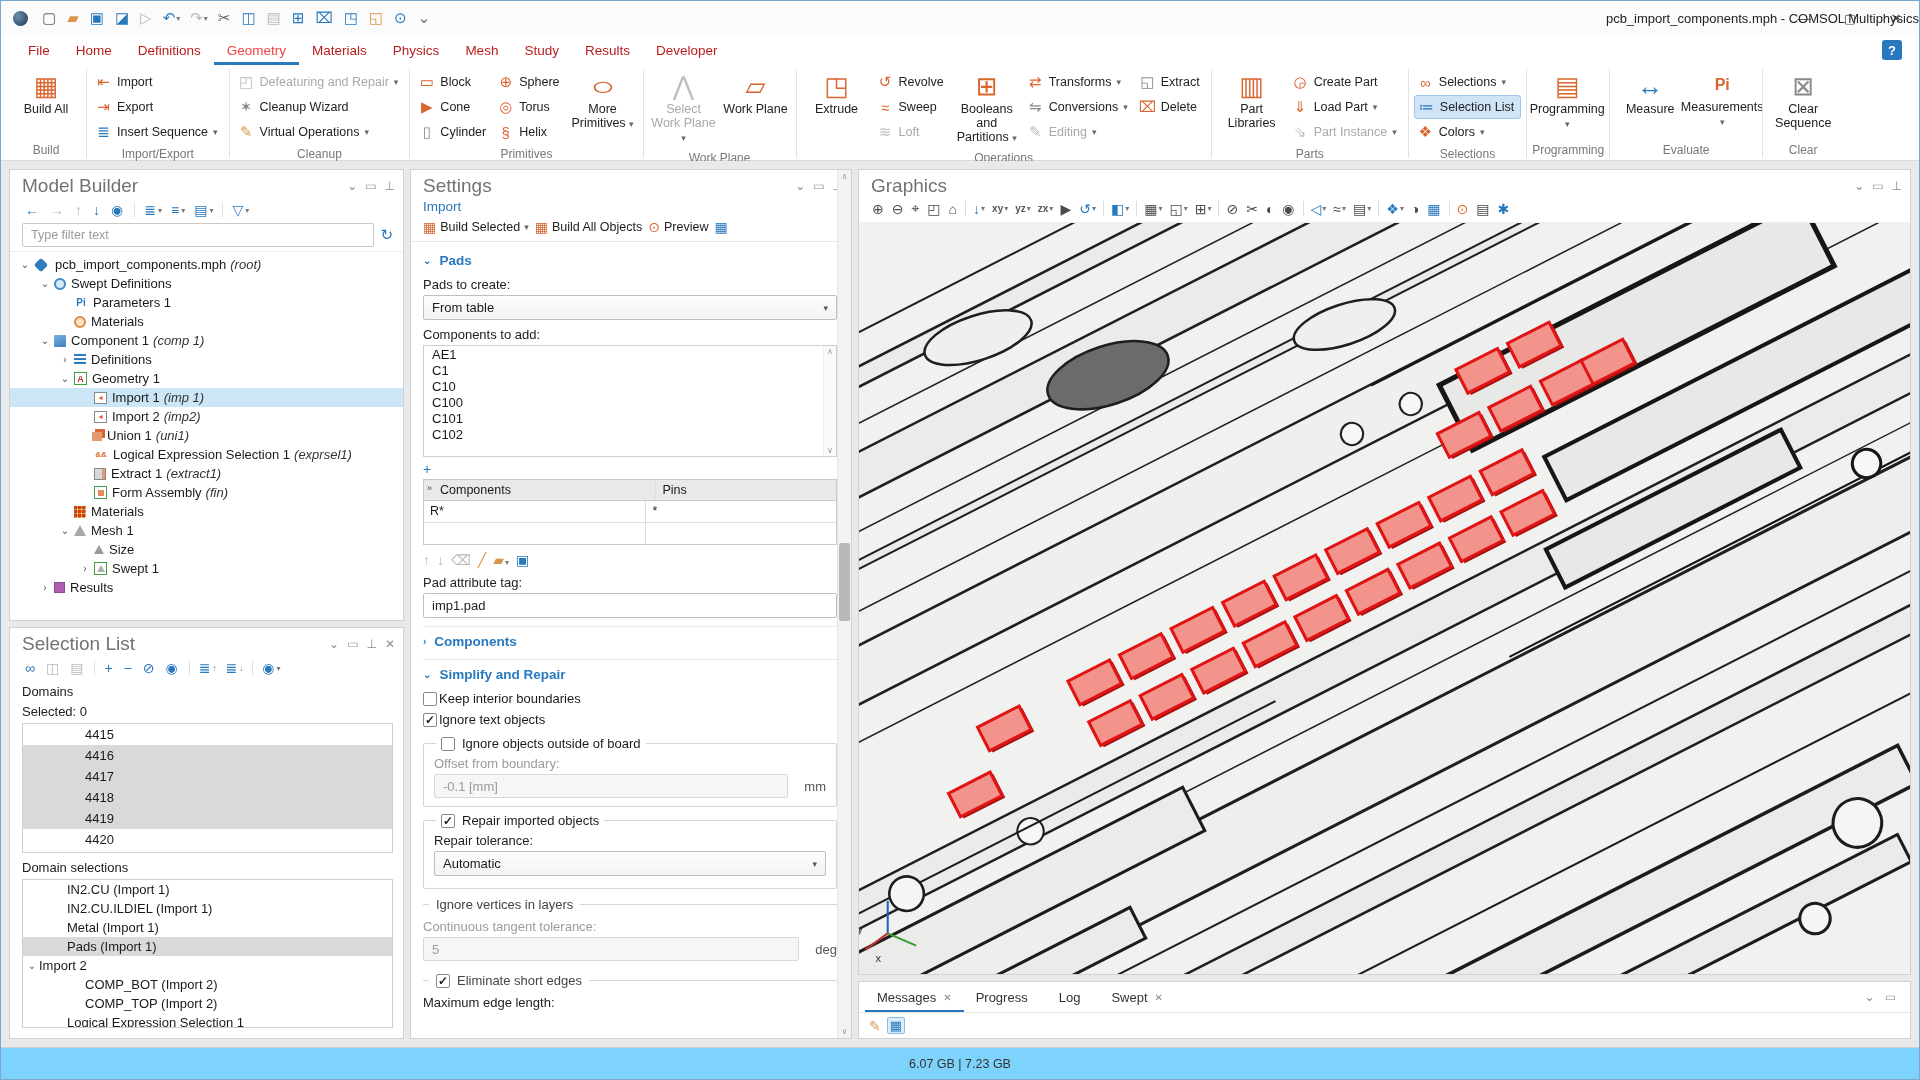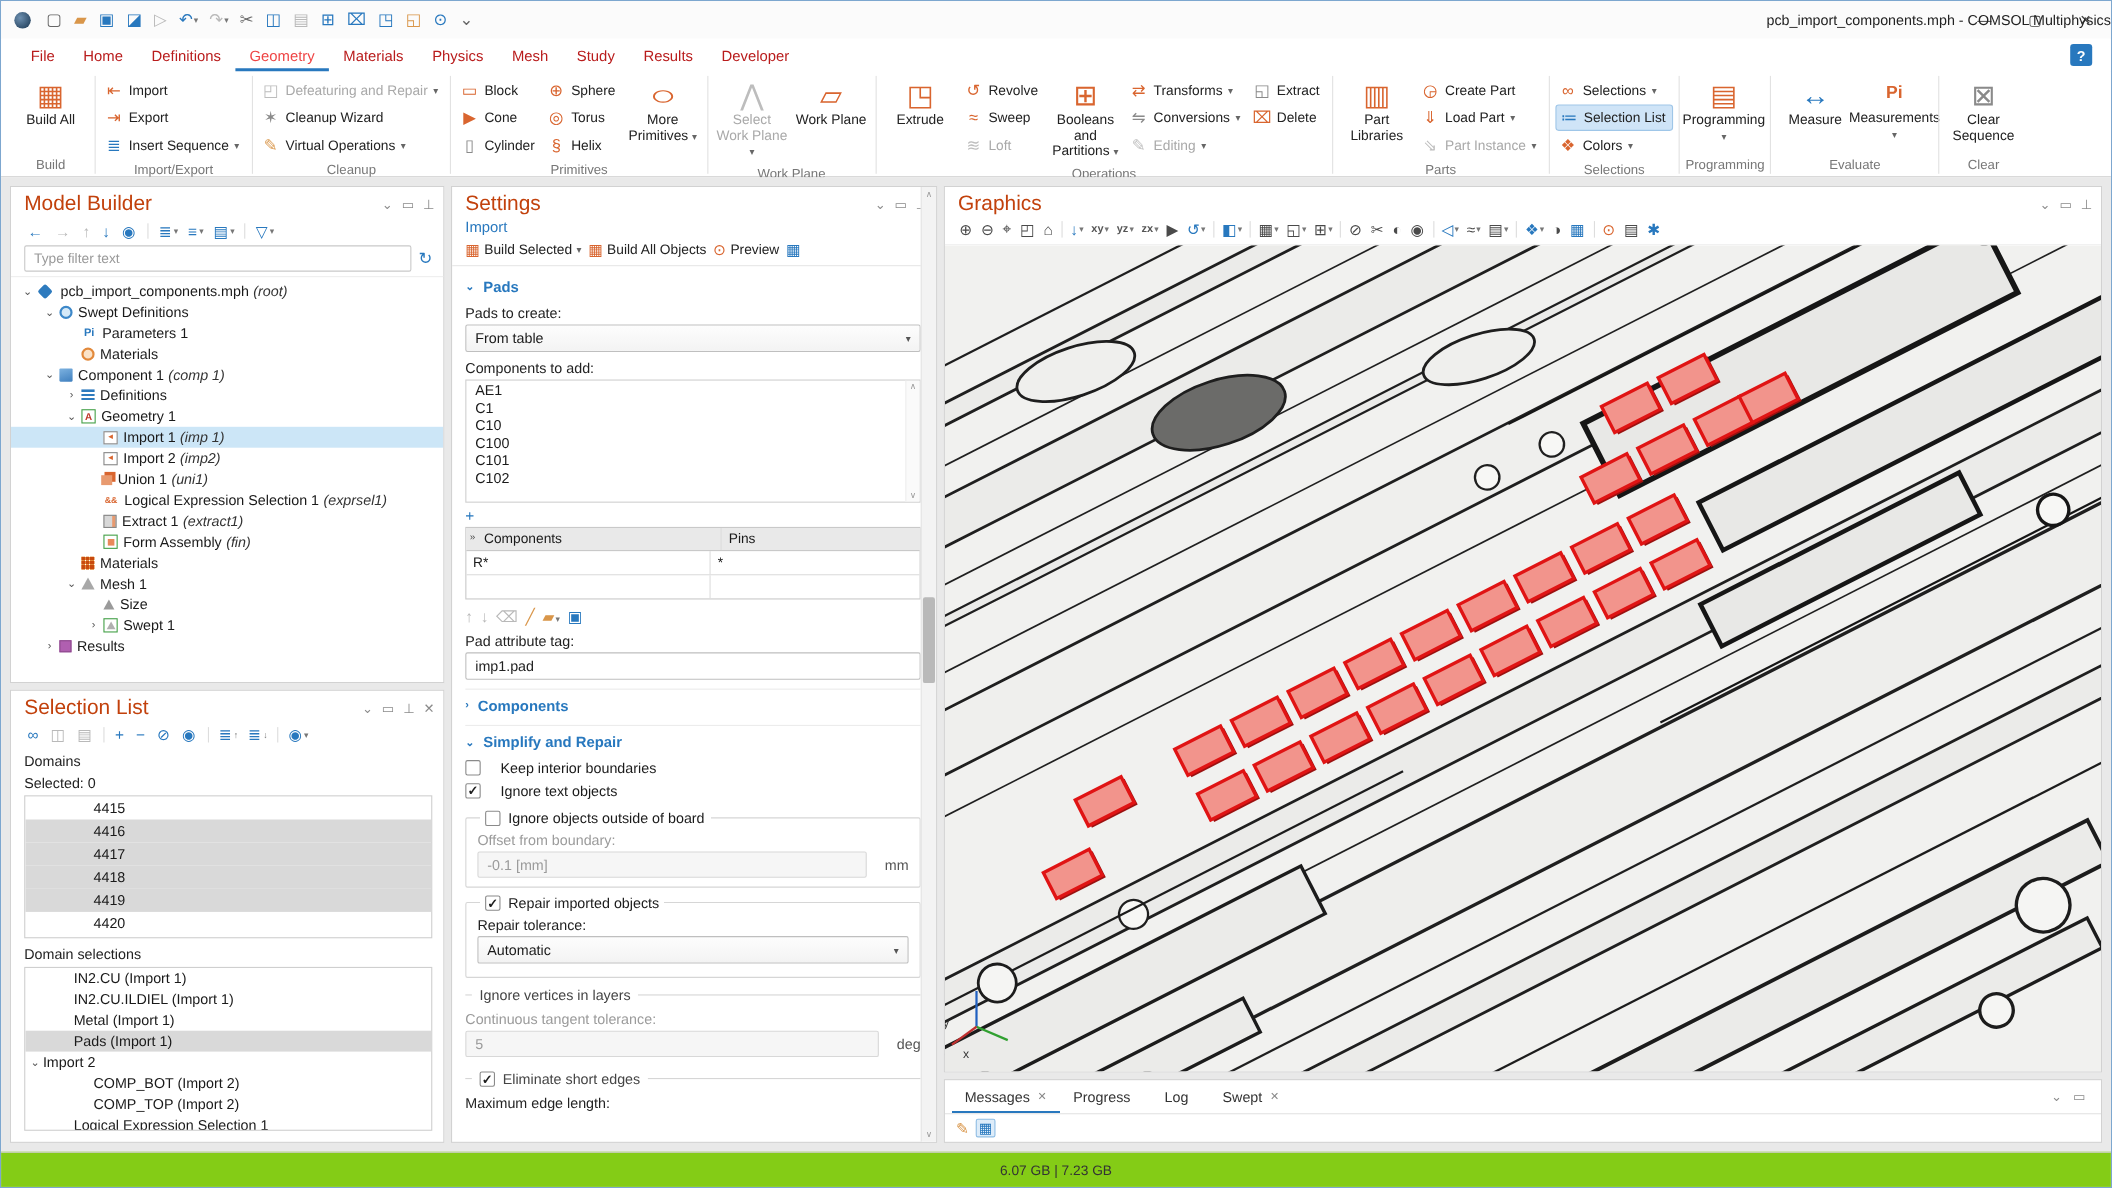--- a/index.html
+++ b/index.html
@@ -40,21 +40,21 @@
 .main{flex:1;display:flex;gap:6px;background:#e9e9e9;padding:8px;min-height:0}
 .panel{background:#fff;border:1px solid #d2d2d2;display:flex;flex-direction:column;min-height:0;position:relative}
 .leftcol{width:395px;display:flex;flex-direction:column;gap:6px;flex:0 0 auto}
 .mbpanel{height:452px}
 .slpanel{flex:1}
 .setpanel{width:442px;flex:0 0 auto;overflow:hidden}
 .rightcol{flex:1;display:flex;flex-direction:column;gap:6px;min-width:0}
 .gpanel{height:806px}
 .msgpanel{flex:1}
 .phead{display:flex;align-items:flex-start;padding:5px 8px 2px 12px}
-.ptitle{color:#c2410c;font-size:19px}
+.ptitle{color:#737373;font-size:19px}
 .pbtns{margin-left:auto;display:flex;gap:8px;color:#8b8b8b;font-size:12px;padding-top:4px}
 .pbtn{cursor:default}
 
 .ptools{display:flex;align-items:center;gap:3px;padding:2px 8px 4px 12px}
 .ptools .ic{font-size:14px;padding:1px 3px;color:#555;display:inline-flex;align-items:center;gap:1px}
 .ic.b{color:#2878be}.ic.dis{color:#b9b9b9}.ic.gold{color:#d9964a}
 .ic .ccar{font-size:8px;color:#777;margin-left:1px}
 .ic.sep{width:1px;height:14px;background:#ddd;padding:0;margin:0 3px;pointer-events:none}
 
 .filterrow{display:flex;align-items:center;gap:6px;padding:0 10px 4px 12px}
@@ -120,21 +120,21 @@
 .sth{display:flex;background:#e9e9e9;border-bottom:1px solid #c9c9c9}
 .sth .cell{font-size:12.5px;padding:3px 6px}
 .dots{color:#444;font-size:9px;padding:3px 2px 0 3px}
 .str{display:flex;border-bottom:1px solid #ddd}
 .str:last-child{border-bottom:none}
 .str .cell{font-size:12.5px;padding:3px 6px;min-height:21px}
 .c1{width:54%;border-right:1px solid #ddd}.c2{flex:1}
 .ttools{display:flex;align-items:center;gap:7px;padding:3px 0 4px}
 .ttools .ic{font-size:14px}
 .tinput{width:100%;height:25px;border:1px solid #bfbfbf;border-radius:2px;padding:0 8px;font-size:13px;font-family:inherit;margin-bottom:4px;color:#222}
-.cbrow{display:flex;gap:18px;padding:3px 0}
+.cbrow{display:flex;align-items:center;gap:2px;padding:3px 0}
 .cb{width:14px;height:14px;border:1px solid #8a8a8a;border-radius:2px;background:#fff;display:inline-flex;align-items:center;justify-content:center;flex:0 0 auto}
 .cb.on::before{content:"✓";font-size:12px;color:#1d1d1d;font-weight:bold}
 .cblab{font-size:13px}
 .fset{border:1px solid #d6d6d6;border-radius:2px;padding:2px 10px 8px;margin:6px 0 6px}
 .fset legend{display:flex;align-items:center;gap:7px;padding:0 5px;margin-left:2px}
 .dim{color:#9b9b9b}
 .frow{display:flex;align-items:center;gap:8px}
 .dinput{flex:1;height:24px;border:1px solid #d8d8d8;background:#f6f6f6;color:#9b9b9b;border-radius:2px;padding:0 8px;font-size:13px;font-family:inherit}
 .unit{width:30px;text-align:right;font-size:13px;color:#555}
 .gsep{display:flex;align-items:center;gap:7px;color:#444;font-size:13px;margin:8px 0 4px}
@@ -155,21 +155,21 @@
 
 .mtabs{display:flex;align-items:stretch;height:32px;border-bottom:1px solid #e3e3e3;padding:0 6px}
 .mtab{display:flex;align-items:center;gap:7px;padding:0 12px;font-size:13px;color:#333}
 .mtab.active{box-shadow:inset 0 -2px 0 #2878be}
 .mtab .tclose{font-size:10px;color:#888}
 .mtabbtns{margin-left:auto;display:flex;gap:10px;align-items:center;color:#8b8b8b;font-size:12px;padding-right:8px}
 .mtoolrow{display:flex;align-items:center;gap:6px;padding:4px 10px}
 .mic1{color:#d9964a;font-size:14px;transform:rotate(0deg)}
 .mic2{color:#2878be;font-size:13px;border:1px solid #8fbde4;background:#ddecf9;border-radius:2px;padding:0 2px}
 
-.statusbar{height:32px;border-top:1px solid #d0d0d0;background:#84cc16;display:flex;align-items:center;justify-content:center;font-size:12.5px;color:#333;flex:0 0 auto}
+.statusbar{height:32px;border-top:1px solid #d0d0d0;background:#7dd3fc;display:flex;align-items:center;justify-content:center;font-size:12.5px;color:#333;flex:0 0 auto}
 </style>
 </head>
 <body>
 
 <div class="app">
 
   <div class="titlebar">
     <span class="logo"></span>
     <span class="qat">
 

